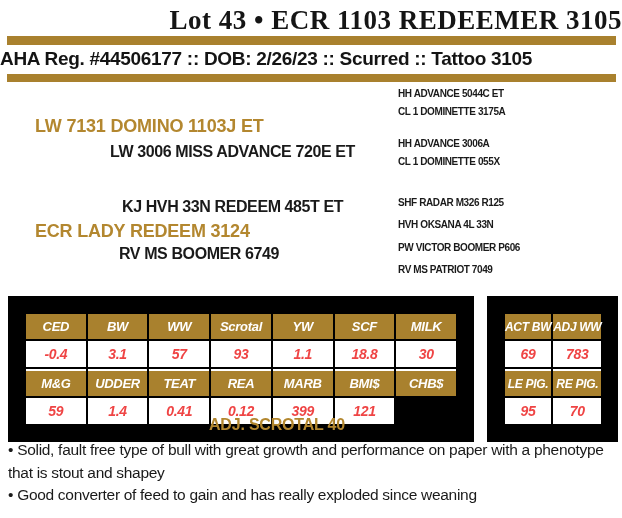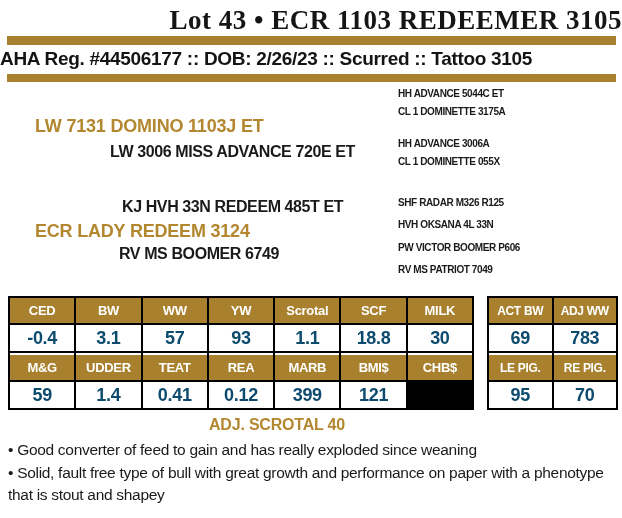--- a/index.html
+++ b/index.html
@@ -48,36 +48,37 @@
     letter-spacing: -0.4px;
     color: #1a1a1a;
   }
   .ped-parent { font-size: 16px; }
   .ped-name   { font-size: 18px; color: #b3872f; letter-spacing: -0.2px; }
   .ped-gp     { font-size: 10px; margin-left: 40px; }
   .etable {
     position: absolute;
     top: 296px;
     background: #000000;
-    padding: 2px;
+    padding: 18px;
     display: grid;
     gap: 2px;
+    font-style: italic;
   }
   .etable.main { left: 8px;  width: 466px; grid-template-columns: repeat(7, 1fr); }
   .etable.side { left: 487px; width: 131px; grid-template-columns: repeat(2, 1fr); }
   .cell {
     height: 25px;
     display: flex;
     align-items: center;
     justify-content: center;
     letter-spacing: -0.3px;
     white-space: nowrap;
   }
   .cell.hdr { background: #a9812e; color: #ffffff; font-weight: 700; font-size: 13px; }
-  .cell.val { background: #ffffff; color: #0c4a6e; font-weight: 700; font-size: 18px; height: 26px; }
+  .cell.val { background: #ffffff; color: #ef4444; font-weight: 700; font-size: 14px; height: 26px; }
   .cell.thick { border-top: 2px solid #ffffff; height: 27px; }
   .side .cell.hdr { font-size: 12px; }
   .adj-scrotal {
     position: absolute;
     top: 416px; left: 0; width: 554px;
     text-align: center;
     font-weight: 700;
     font-size: 16px;
     letter-spacing: -0.2px;
     color: #b3872f;
@@ -118,22 +119,22 @@
   <div class="ped-line ped-parent" style="left:119px; top:245px;">RV MS BOOMER 6749</div>
   <div class="ped-line ped-gp" style="left:358px; top:197px;">SHF RADAR M326 R125</div>
   <div class="ped-line ped-gp" style="left:358px; top:219px;">HVH OKSANA 4L 33N</div>
   <div class="ped-line ped-gp" style="left:358px; top:242px;">PW VICTOR BOOMER P606</div>
   <div class="ped-line ped-gp" style="left:358px; top:264px;">RV MS PATRIOT 7049</div>
 
   <div class="etable main">
     <div class="cell hdr">CED</div>
     <div class="cell hdr">BW</div>
     <div class="cell hdr">WW</div>
+    <div class="cell hdr">Scrotal</div>
     <div class="cell hdr">YW</div>
-    <div class="cell hdr">Scrotal</div>
     <div class="cell hdr">SCF</div>
     <div class="cell hdr">MILK</div>
 
     <div class="cell val">-0.4</div>
     <div class="cell val">3.1</div>
     <div class="cell val">57</div>
     <div class="cell val">93</div>
     <div class="cell val">1.1</div>
     <div class="cell val">18.8</div>
     <div class="cell val">30</div>
@@ -161,17 +162,17 @@
     <div class="cell val">783</div>
     <div class="cell hdr thick">LE PIG.</div>
     <div class="cell hdr thick">RE PIG.</div>
     <div class="cell val">95</div>
     <div class="cell val">70</div>
   </div>
 
   <div class="adj-scrotal">ADJ. SCROTAL 40</div>
 
   <div class="notes">
+    <p class="note"><span class="bullet-marker">•</span><span>Solid, fault free type of bull with great growth and performance on paper with a phenotype that is stout and shapey</span></p>
     <p class="note"><span class="bullet-marker">•</span><span>Good converter of feed to gain and has really exploded since weaning</span></p>
-    <p class="note"><span class="bullet-marker">•</span><span>Solid, fault free type of bull with great growth and performance on paper with a phenotype that is stout and shapey</span></p>
   </div>
 
 </div>
 
 </body></html>

